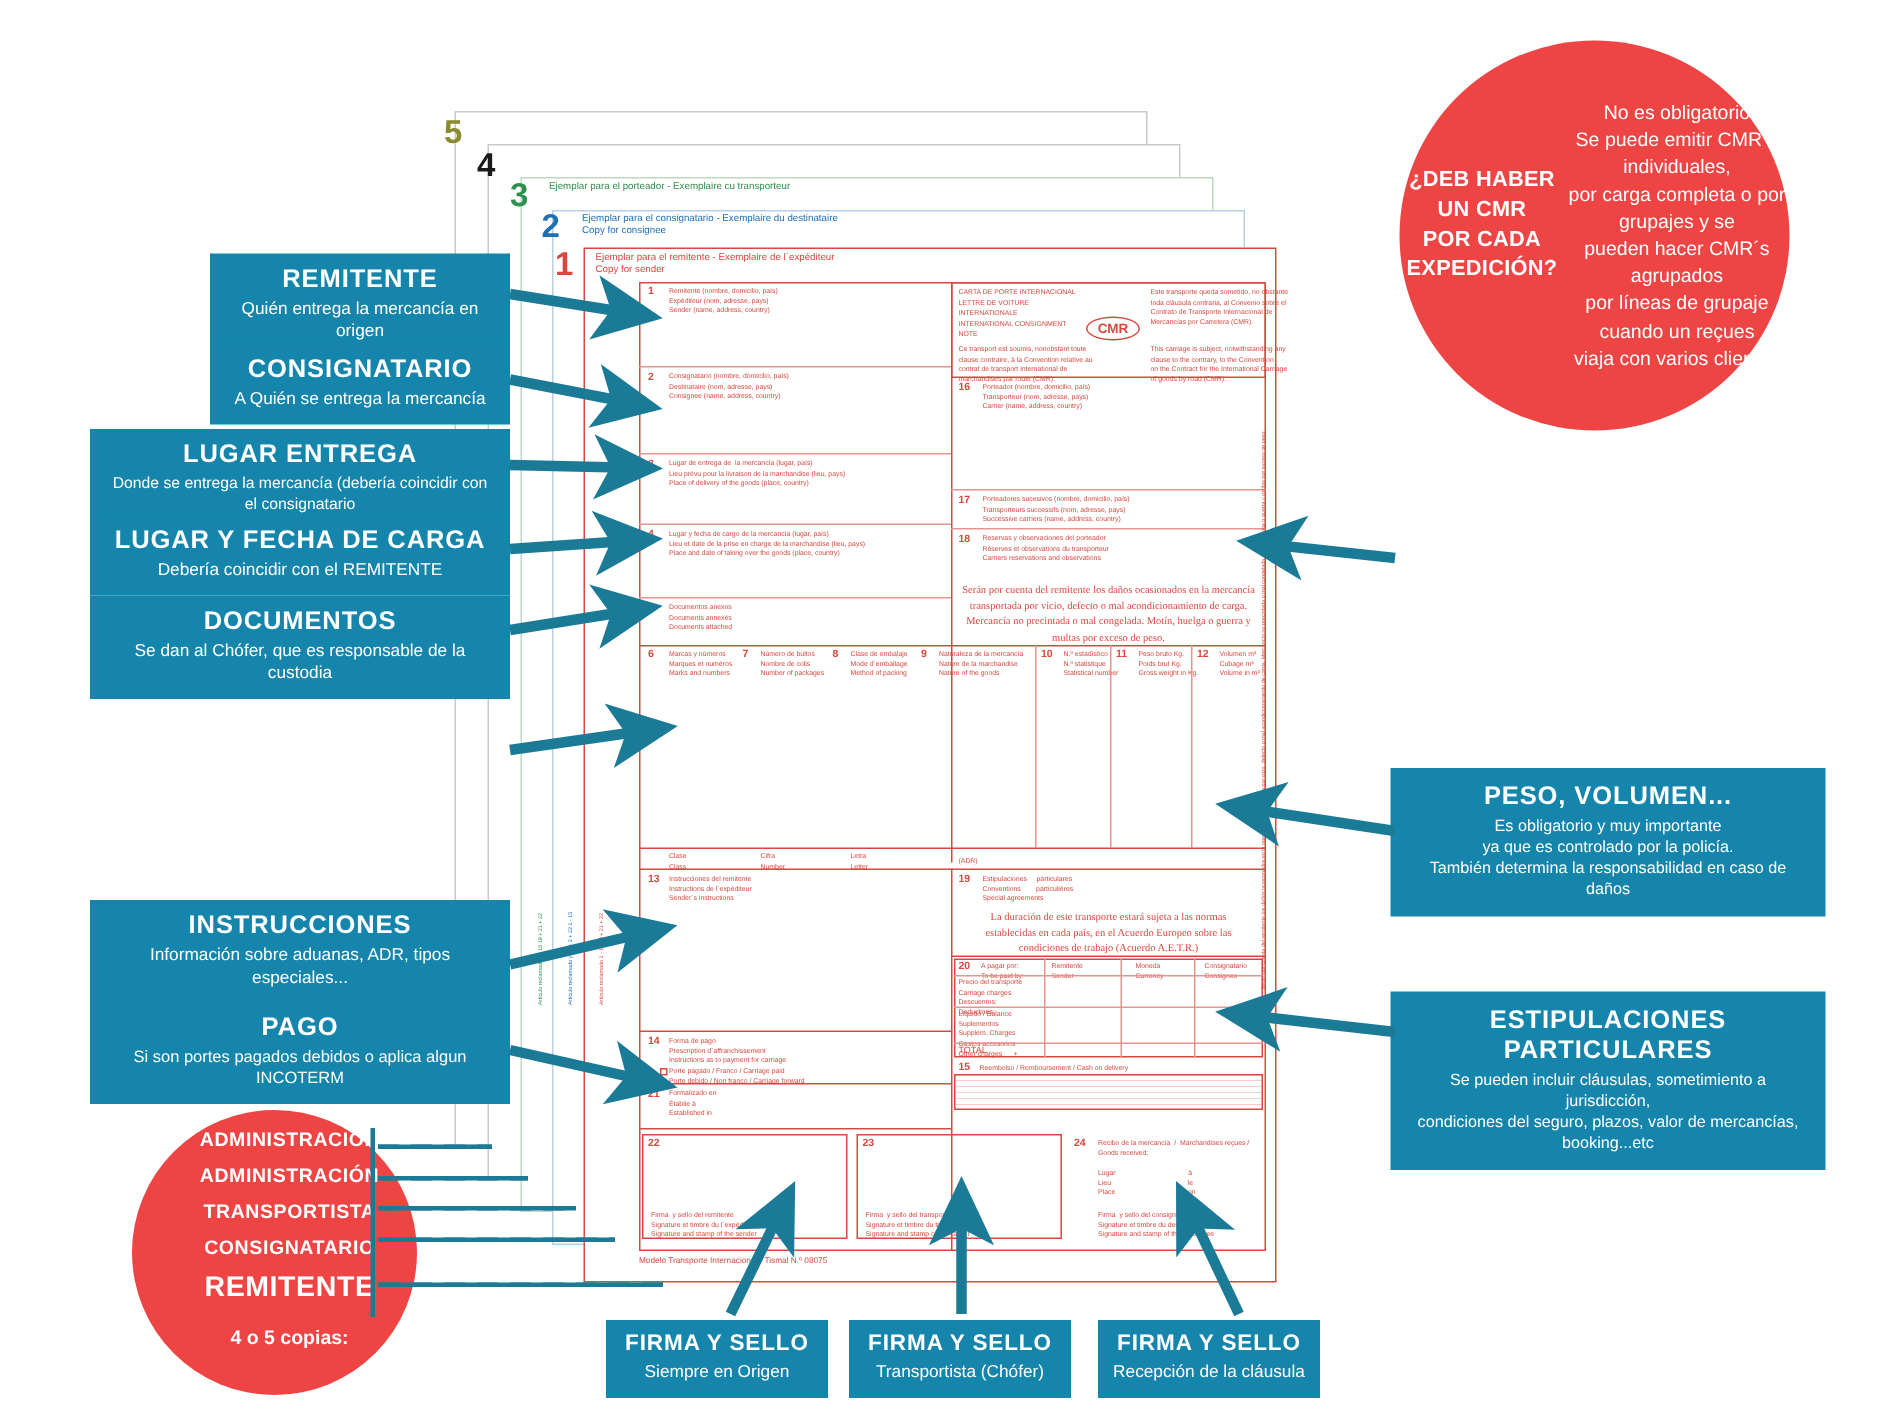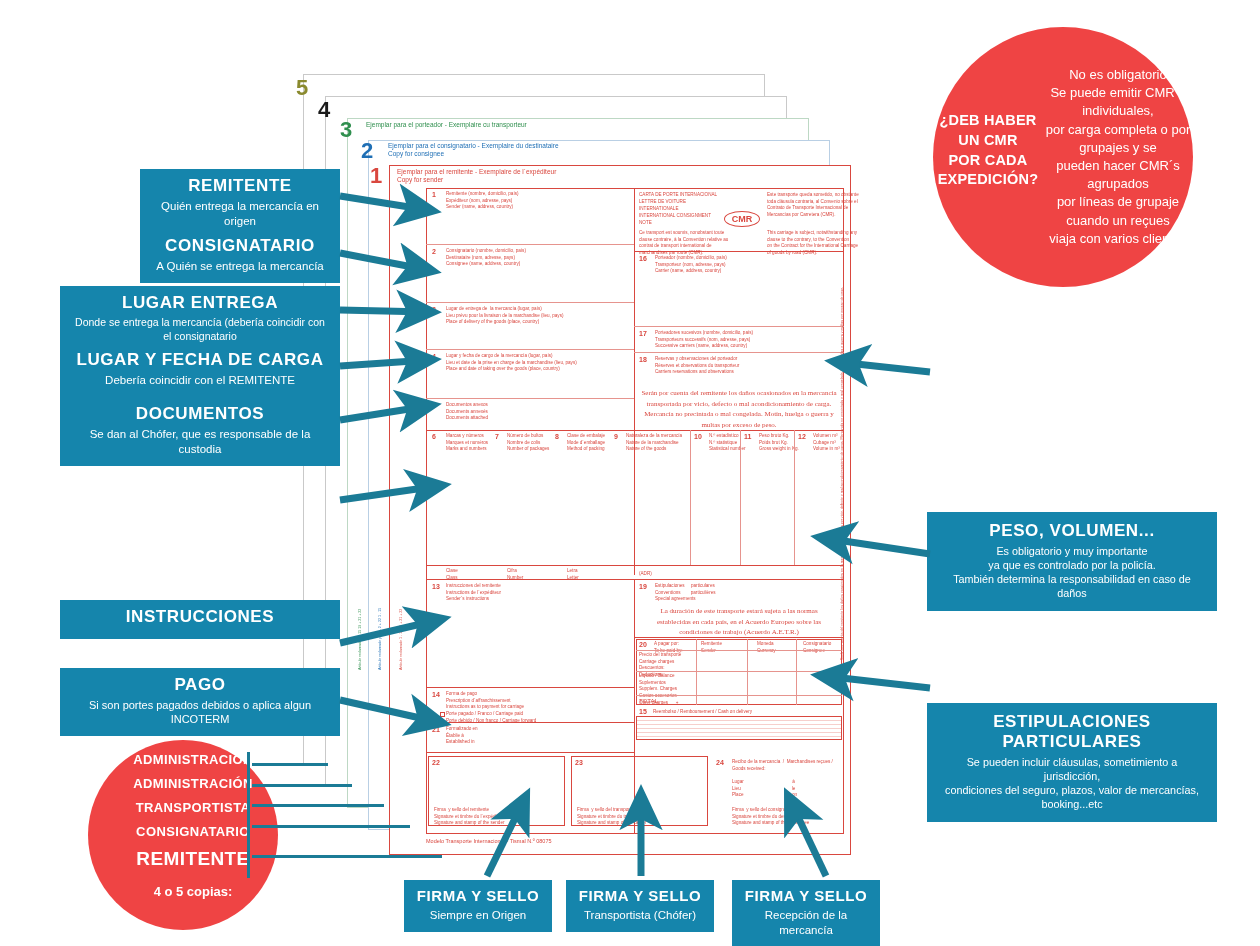--- a/index.html
+++ b/index.html
@@ -370,55 +370,56 @@
   </div>
 
   <div class="callout" style="left:60px;top:397px;width:280px;">
     <span class="c-title">DOCUMENTOS</span>
     <span class="c-sub">Se dan al Chófer, que es responsable de la custodia</span>
   </div>
 
 
   <div class="callout" style="left:60px;top:600px;width:280px;">
     <span class="c-title">INSTRUCCIONES</span>
+    <span class="c-sub">Información sobre aduanas, ADR, tipos especiales...</span>
   </div>
 
   <div class="callout" style="left:60px;top:668px;width:280px;">
     <span class="c-title">PAGO</span>
     <span class="c-sub" style="font-size:11px;">Si son portes pagados debidos o aplica algun INCOTERM</span>
   </div>
 
 
   <div class="callout" style="left:927px;top:512px;width:290px;padding-top:9px;padding-bottom:11px;">
     <span class="c-title">PESO, VOLUMEN...</span>
     <span class="c-sub" style="white-space:pre-line;font-size:10.8px;">Es obligatorio y muy importante
 ya que es controlado por la policía.
 También determina la responsabilidad en caso de daños</span>
   </div>
 
-  <div class="callout" style="left:927px;top:661px;width:290px;padding-top:9px;padding-bottom:11px;margin-top:42px;">
+  <div class="callout" style="left:927px;top:661px;width:290px;padding-top:9px;padding-bottom:11px;">
     <span class="c-title">ESTIPULACIONES PARTICULARES</span>
     <span class="c-sub" style="white-space:pre-line;font-size:10.8px;">Se pueden incluir cláusulas, sometimiento a jurisdicción,
 condiciones del seguro, plazos, valor de mercancías,
 booking...etc</span>
   </div>
 
   <div class="callout" style="left:404px;top:880px;width:148px;">
     <span class="c-title" style="font-size:15px;">FIRMA Y SELLO</span>
     <span class="c-sub">Siempre en Origen</span>
   </div>
 
   <div class="callout" style="left:566px;top:880px;width:148px;">
     <span class="c-title" style="font-size:15px;">FIRMA Y SELLO</span>
     <span class="c-sub">Transportista (Chófer)</span>
   </div>
 
   <div class="callout" style="left:732px;top:880px;width:148px;">
     <span class="c-title" style="font-size:15px;">FIRMA Y SELLO</span>
-    <span class="c-sub">Recepción de la mercancía</span>
+    <span class="c-sub">Recepción de la cláusula</span>
   </div>
 
   <div class="circle" id="circle-cmr">
     <div class="q-title" style="white-space:pre-line;">¿DEB HABER UN CMR
 POR CADA EXPEDICIÓN?</div>
     <div class="q-body" style="white-space:pre-line;">No es obligatorio
 Se puede emitir CMR´s individuales,
 por carga completa o por grupajes y se
 pueden hacer CMR´s agrupados
 por líneas de grupaje cuando un reçues

